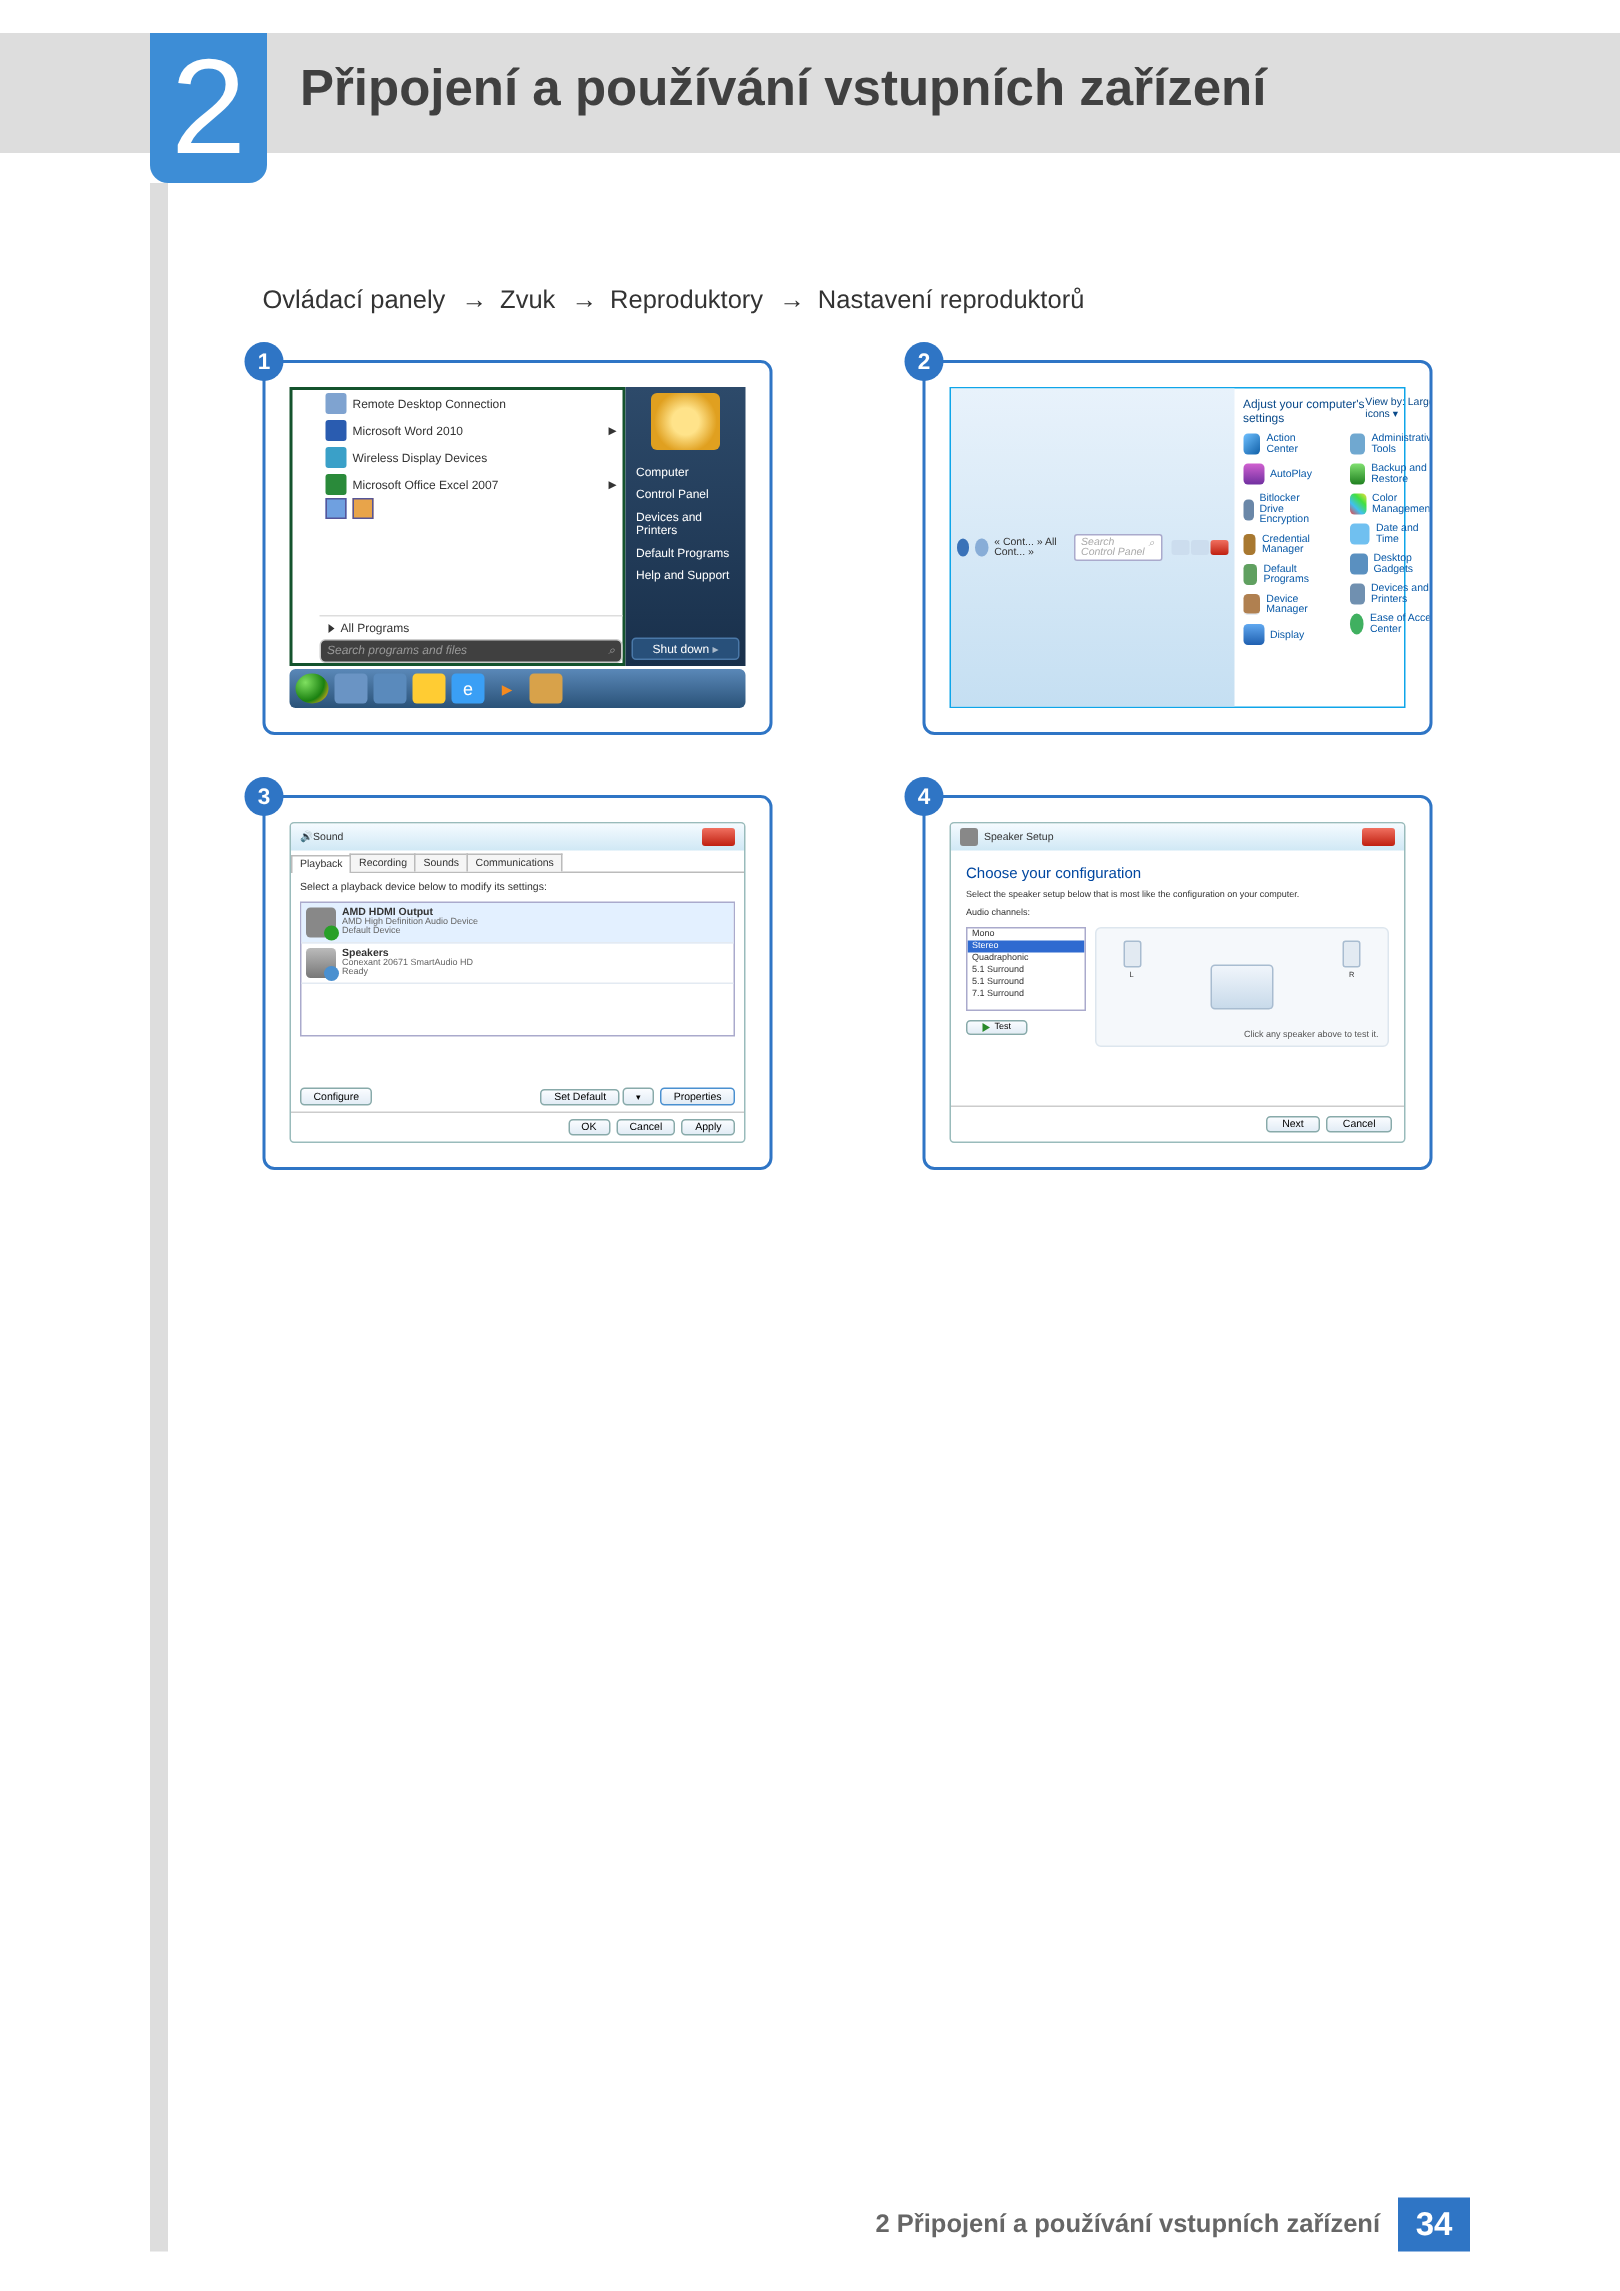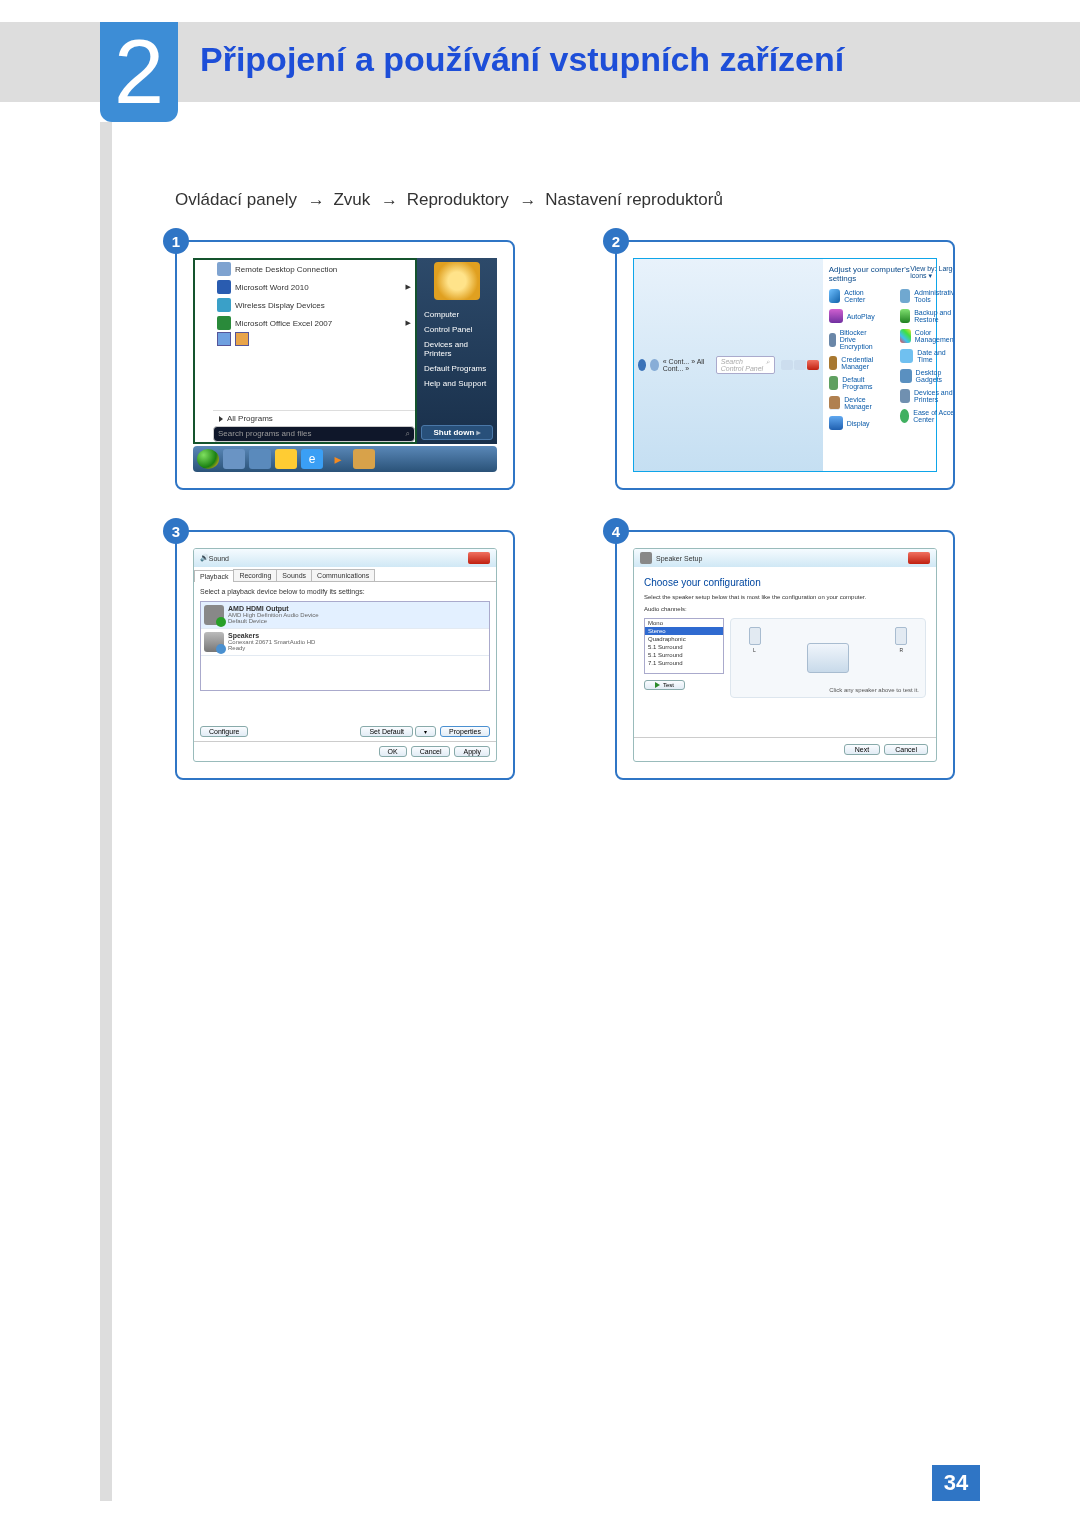--- a/index.html
+++ b/index.html
@@ -24,21 +24,21 @@
     background: #3d8dd6;
     color: #fff;
     display: flex; align-items: center; justify-content: center;
     font-size: 90px; font-weight: 300;
     border-radius: 0 0 12px 12px;
   }
   .chapter-title {
     position: absolute;
     top: 40px; left: 200px;
     font-size: 34px; font-weight: bold;
-    color: #1d4ed8;
+    color: #404040;
   }
   .left-gray {
     position: absolute;
     left: 100px; top: 122px;
     width: 12px; bottom: 26px;
     background: #ddd;
   }
   .content {
     position: absolute;
     left: 175px; top: 190px; right: 100px;
@@ -81,25 +81,25 @@
   .sm-left { flex: 1.3; background: #fff; border: 2px solid #14532d; display: flex; flex-direction: column; padding-left: 18px; }
   .sm-left .item { display: flex; align-items: center; padding: 2px 4px; gap: 4px; }
   .sm-left .item .ic { width: 14px; height: 14px; background: #7fa3d0; border-radius: 2px; }
   .sm-left .chev { margin-left: auto; font-size: 7px; }
   .sm-left .row2 { padding-left: 4px; display: flex; gap: 4px; }
   .sm-left .sq { width: 14px; height: 14px; background: #6fa0e0; border: 1px solid #559; }
   .sm-left .sq.o { background: #e8a44a; }
   .sm-left .sep { border-top: 1px solid #ddd; }
   .sm-left .allprog { padding: 3px 6px; display: flex; align-items: center; gap: 4px; }
   .sm-left .allprog .tri { width: 0; height: 0; border-left: 4px solid #333; border-top: 3px solid transparent; border-bottom: 3px solid transparent; }
-  .sm-left .search { margin-top: auto; background: #0f172a; border: 1px solid #ccc; color: #999; padding: 2px 4px; display: flex; justify-content: space-between; border-radius: 4px; gap: 40px; }
+  .sm-left .search { margin-top: auto; background: #404040; border: 1px solid #ccc; color: #999; font-style: italic; padding: 2px 4px; display: flex; justify-content: space-between; border-radius: 4px; gap: 40px; }
   .sm-right { width: 80px; background: linear-gradient(#2d4a6a, #19304b); color: #fff; display: flex; flex-direction: column; gap: 2px; padding: 4px; }
   .sm-right .ritem { padding: 2px 3px; border-radius: 2px; }
   .sm-right .user { width: 46px; height: 38px; background: radial-gradient(circle, #ffe38a 30%, #e0a020 70%); align-self: center; border-radius: 4px; margin-bottom: 6px; }
-  .sm-right .shut { background: #28507a; border: 1px solid #4a78a8; text-align: center; padding: 2px 0; margin-top: auto; border-radius: 3px; font-weight: bold; }
+  .sm-right .shut { background: #28507a; border: 1px solid #4a78a8; text-align: center; padding: 2px 0; margin-top: auto; border-radius: 3px; }
   .taskbar { position: absolute; bottom: 16px; left: 16px; right: 16px; height: 26px; background: linear-gradient(#5a88b8, #2a5278); border-radius: 4px; display: flex; align-items: center; gap: 4px; padding: 0 4px; }
   .taskbar .tb { width: 22px; height: 20px; border-radius: 3px; display: flex; align-items: center; justify-content: center; font-size: 12px; }
   .taskbar .win { background: radial-gradient(circle at 30% 30%, #7fe060, #1a8010 60%, #f0b020 90%); border-radius: 50%; }
   .taskbar .ex { background: #ffcc33; }
   .taskbar .ie { background: #3a9ff5; color: #fff; }
   .taskbar .mp { color: #f58a1f; font-size: 14px; }
   .taskbar .ex2 { background: #d8a24a; }
 
   
   .cp-win { border: 1px solid #0ea5e9; font-size: 7px; height: 100%; display: flex; flex-direction: row; }
@@ -467,14 +467,15 @@
             <button>Cancel</button>
           </div>
         </div>
       </div>
     </div>
 
   </div>
 </div>
 
 <div class="footer">
+  <span class="footer-text">2 Připojení a používání vstupních zařízení</span>
   <span class="page-num">34</span>
 </div>
 
 </body></html>

